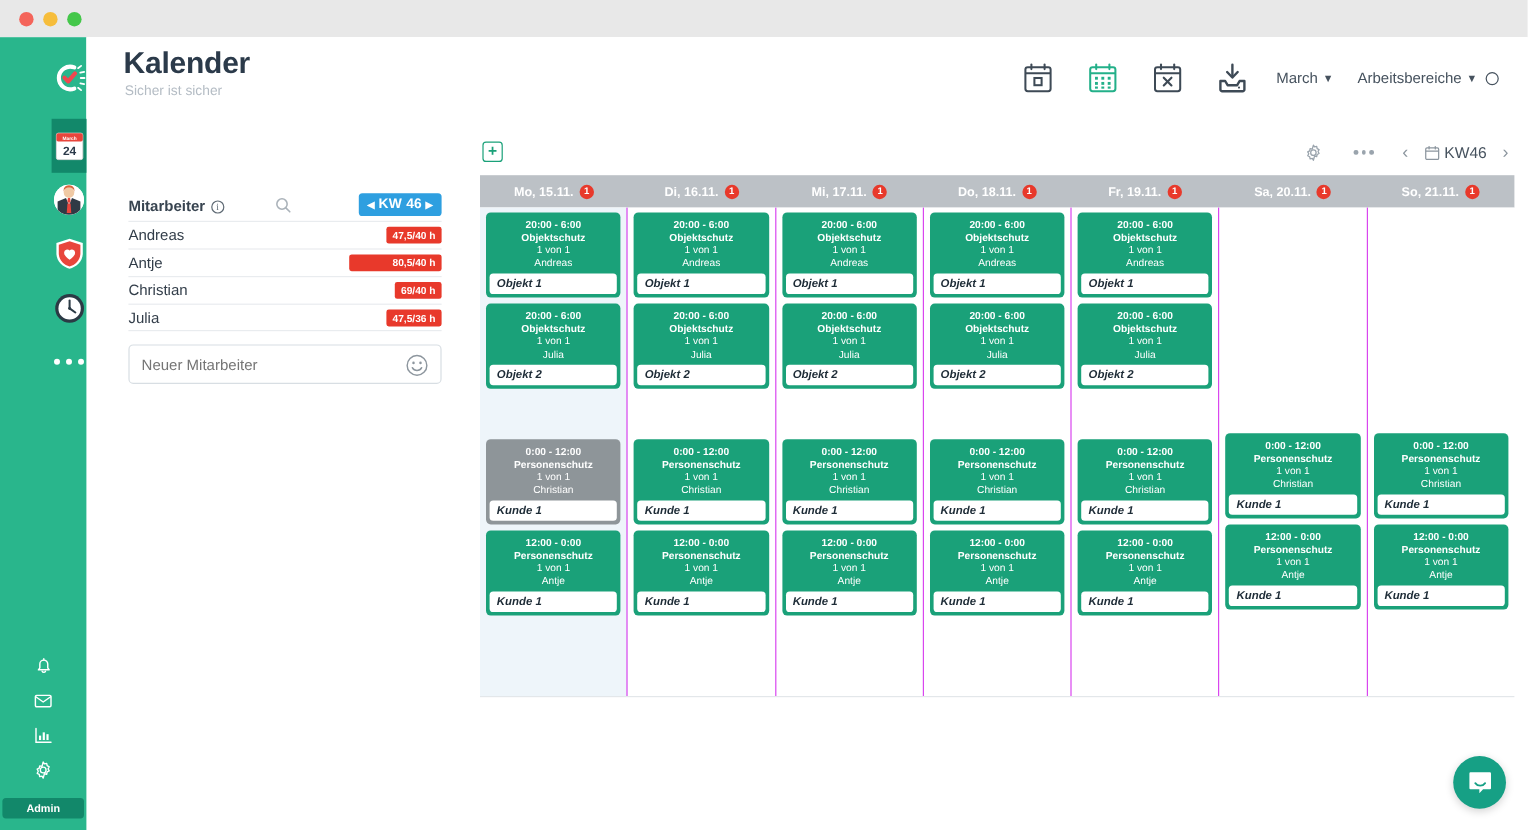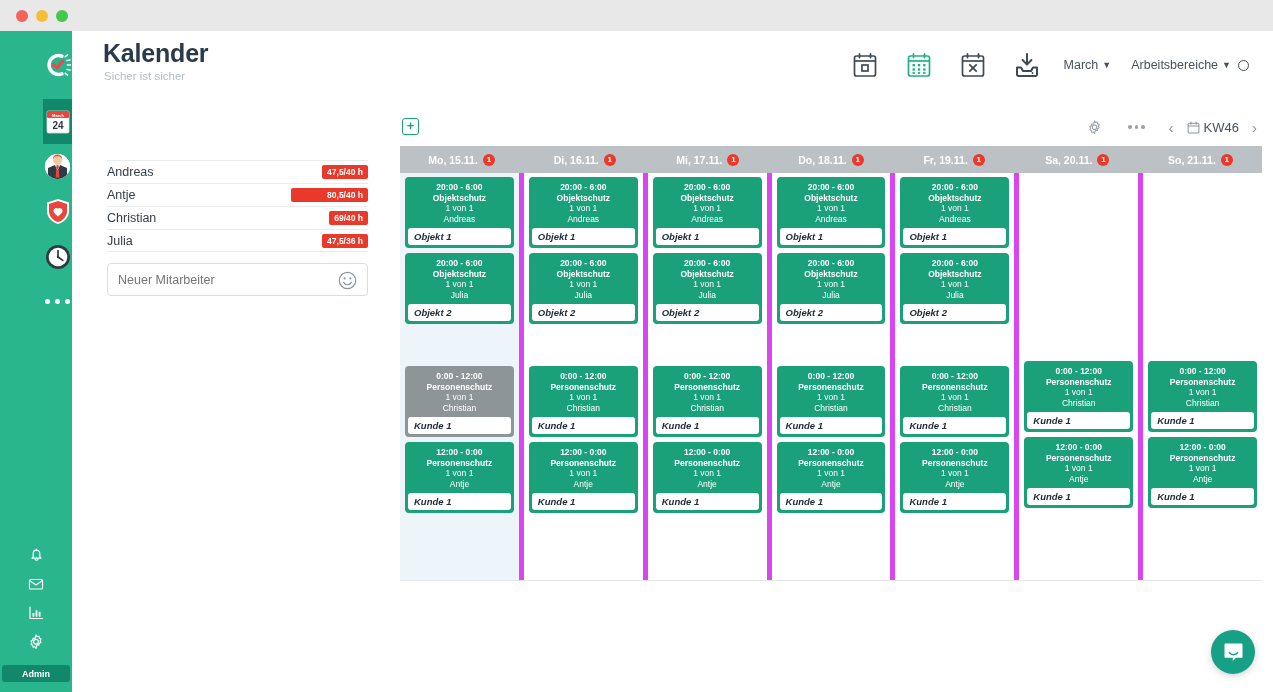--- a/index.html
+++ b/index.html
@@ -147,21 +147,21 @@
   .cal-day-head {
     flex: 1; display: flex; align-items: center; justify-content: center; gap: 5px;
     font-size: 10.5px; font-weight: bold; color: #ffffff; cursor: pointer;
   }
   .day-badge {
     background: #e8392b; color: #ffffff; border-radius: 50%;
     width: 12px; height: 12px; font-size: 8px; font-weight: bold;
     display: flex; align-items: center; justify-content: center;
   }
   #cal-body { display: flex; height: 408px; background: #ffffff; border-bottom: 1px solid #e3e7ea; }
-  .cal-col { flex: 1; border-right: 5px solid #d946ef; padding: 4px 5px 0 5px; }
+  .cal-col { flex: 1; border-right: 1px solid #d946ef; padding: 4px 5px 0 5px; }
   .cal-col:last-child { border-right: none; }
   .cal-col.highlight { background: #eef5fa; }
 
   .event {
     border-radius: 4px; margin-bottom: 5px; overflow: hidden; cursor: pointer;
     background: #1aa179; padding-top: 5px;
   }
   .event.inactive { background: #8e9599; }
   .ev-line { text-align: center; color: #ffffff; font-size: 8.5px; line-height: 10.5px; }
   .ev-line.bold { font-weight: bold; }
@@ -361,20 +361,35 @@
     <div class="hdr-text">
       <span>Arbeitsbereiche</span>
       <span class="chev">▼</span>
       <span class="ring"></span>
     </div>
 
   </div>
 </div>
 
 <div id="employee-panel">
+  <div id="emp-head">
+    <span id="emp-title">Mitarbeiter</span>
+    <span id="emp-info-icon">i</span>
+    <span id="emp-search-icon">
+      <svg width="14" height="14" viewBox="0 0 14 14">
+        <circle cx="6" cy="6" r="4.3" fill="none" stroke="#aab2b9" stroke-width="1.3"></circle>
+        <line x1="9.2" y1="9.2" x2="12.5" y2="12.5" stroke="#aab2b9" stroke-width="1.3" stroke-linecap="round"></line>
+      </svg>
+    </span>
+    <span id="kw-badge">
+      <span class="kw-arrow">◀</span>
+      <span>KW 46</span>
+      <span class="kw-arrow">▶</span>
+    </span>
+  </div>
 
   <div id="emp-list">
       <div class="emp-row">
         <span class="emp-name">Andreas</span>
         <span class="emp-hours" style="background: rgb(232, 57, 43);">47,5/40 h</span>
       </div>
       <div class="emp-row">
         <span class="emp-name">Antje</span>
         <span class="emp-hours" style="background: rgb(232, 57, 43); padding-left: 36px;">80,5/40 h</span>
       </div>

